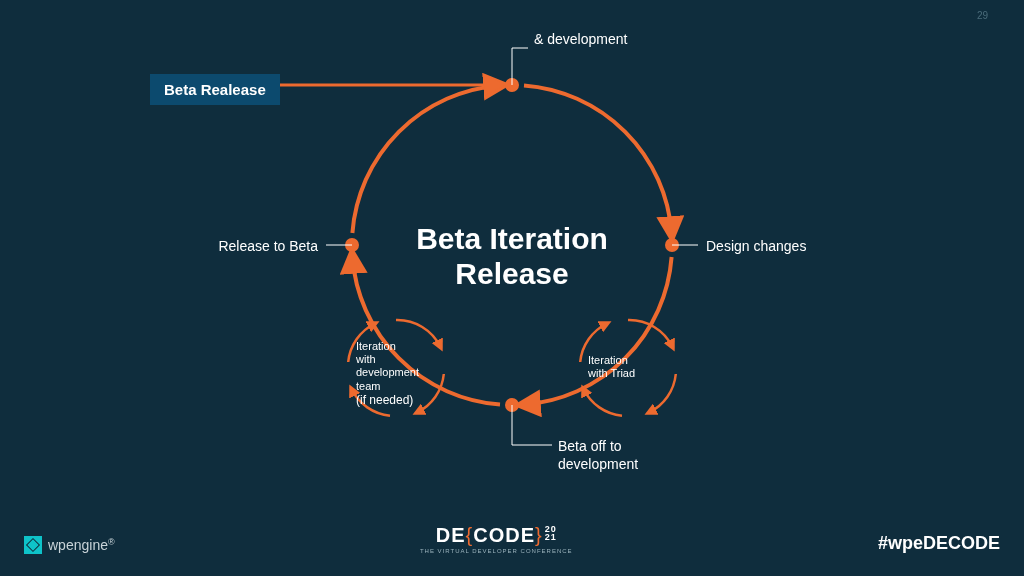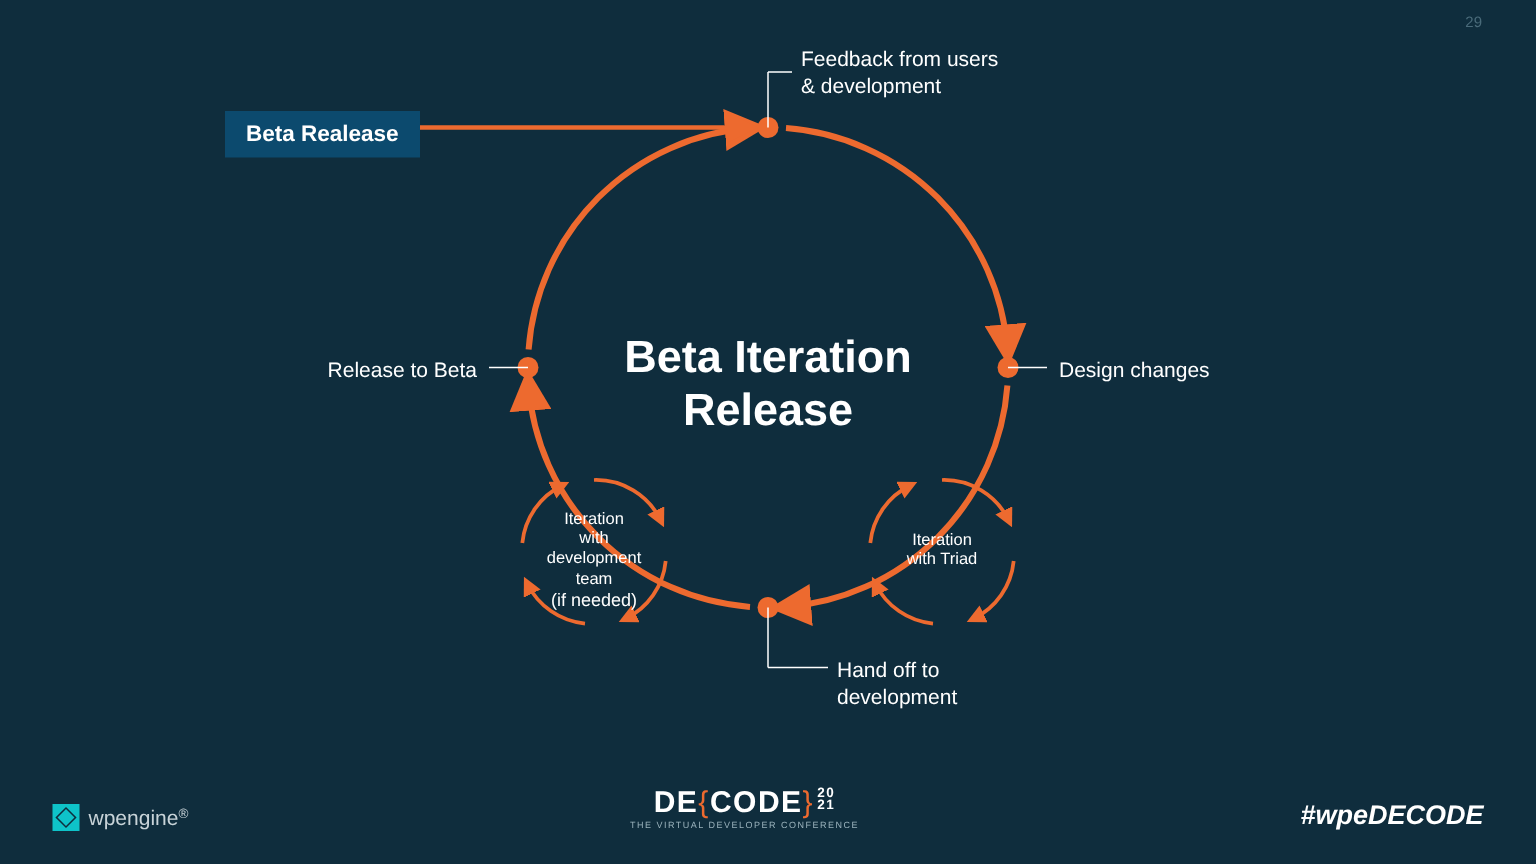--- a/index.html
+++ b/index.html
@@ -44,52 +44,51 @@
   .center-title {
     position: absolute;
     text-align: center;
     font-weight: 800;
     font-size: 30px;
     color: #ffffff;
     line-height: 1.15;
   }
   .mini-text {
     position: absolute;
-    text-align: center;
     font-size: 11px;
     line-height: 1.2;
     color: #ffffff;
   }
   .mini-text .tiny { font-size: 12px; display:block; }
   .footer {
     position: absolute;
     bottom: 22px;
     left: 0;
     width: 100%;
     display: flex;
     justify-content: space-between;
     align-items: flex-end;
-    padding: 0 35px;
+    padding: 0 24px;
   }
   .wp-logo { display:flex; align-items:center; gap:6px; font-size:14px; color:#c8d3d8; }
   .wp-logo .icon {
     width: 18px; height: 18px; background:#0ec3c9; position:relative;
   }
   .wp-logo .icon::before {
     content:""; position:absolute; top:4px; left:4px; width:10px; height:10px;
     border:1px solid #0f2d3d; transform: rotate(45deg); box-sizing:border-box;
   }
   .decode {
     text-align:center; color:#ffffff;
   }
   .decode-main { font-size:20px; font-weight:700; letter-spacing:1px;}
   .decode-main .brace { color:#ed6a2f; font-weight:400; }
   .decode-main .yr { font-size:9px; font-weight:700; display:inline-block; line-height:0.9; margin-left:2px; position:relative; top:-2px; }
   .decode-sub { font-size:6px; letter-spacing:1px; color:#9ab2bc; margin-top:1px; }
-  .hashtag { font-size:18px; font-weight:800; color:#ffffff;font-style:italic; }
+  .hashtag { font-size:18px; font-weight:800; color:#ffffff; }
 </style>
 </head>
 <body>
 
 <div class="page-num">29</div>
 
 <svg class="svg-wrap" viewBox="0 0 1024 576">
   <defs>
     <marker id="arrowMain" viewBox="0 0 10 10" refX="6" refY="5" markerWidth="7" markerHeight="7" orient="auto-start-reverse">
       <path d="M0,0 L10,5 L0,10 z" fill="#ed6a2f"></path>
@@ -141,28 +140,27 @@
 </svg>
 
 <div class="beta-tag">Beta Realease</div>
 
 <div class="center-title" style="left:380px; top:212px; width:264px;margin-top:10px;">
   <span>Beta Iteration</span><br>
   <span>Release</span>
 </div>
 
 <div class="label" style="left:534px; top:30px;">
-  <span class="sub">Feedback from users</span>
   <span class="sub">&amp; development</span>
 </div>
 
 <div class="label" style="left:706px; top:237px;">Design changes</div>
 
 <div class="label" style="left:558px; top:437px;">
-  <span class="sub">Hand off to</span>
+  <span class="sub">Beta off to</span>
   <span class="sub">development</span>
 </div>
 
 <div class="label" style="right:706px; top:237px; text-align:right;">Release to Beta</div>
 
 <div class="mini-text" style="left:588px; top:354px; width:80px;">
   <span>Iteration</span><br>
   <span>with Triad</span>
 </div>
 

